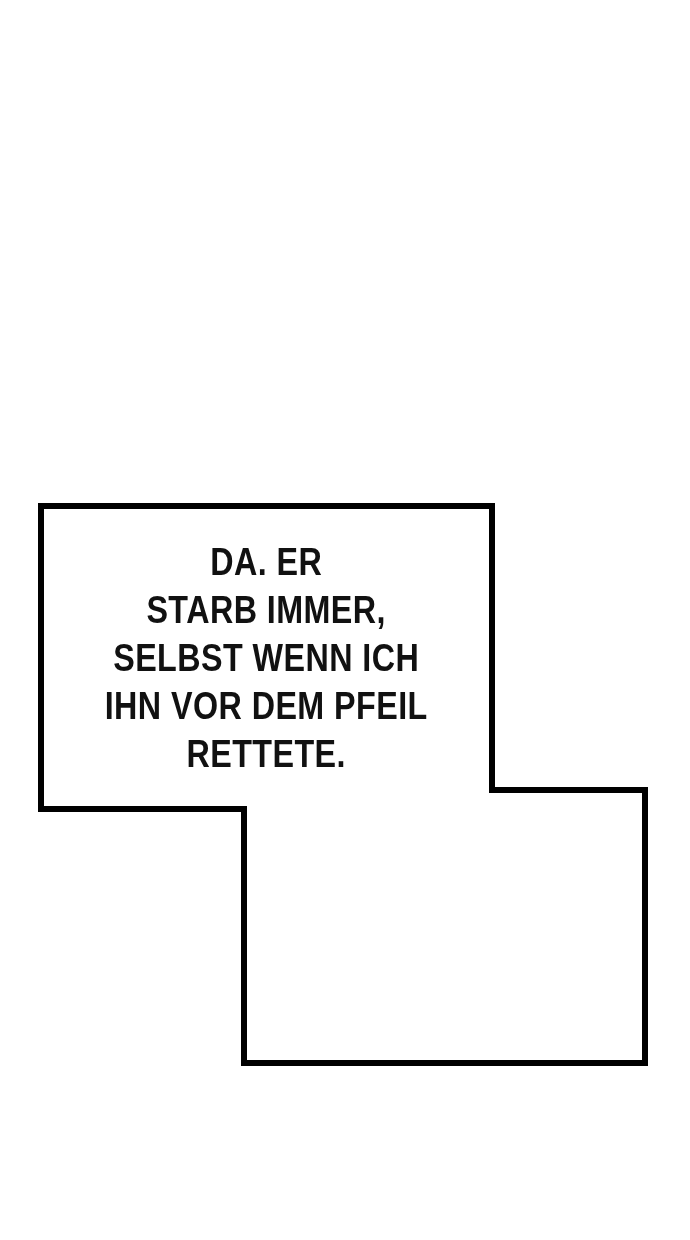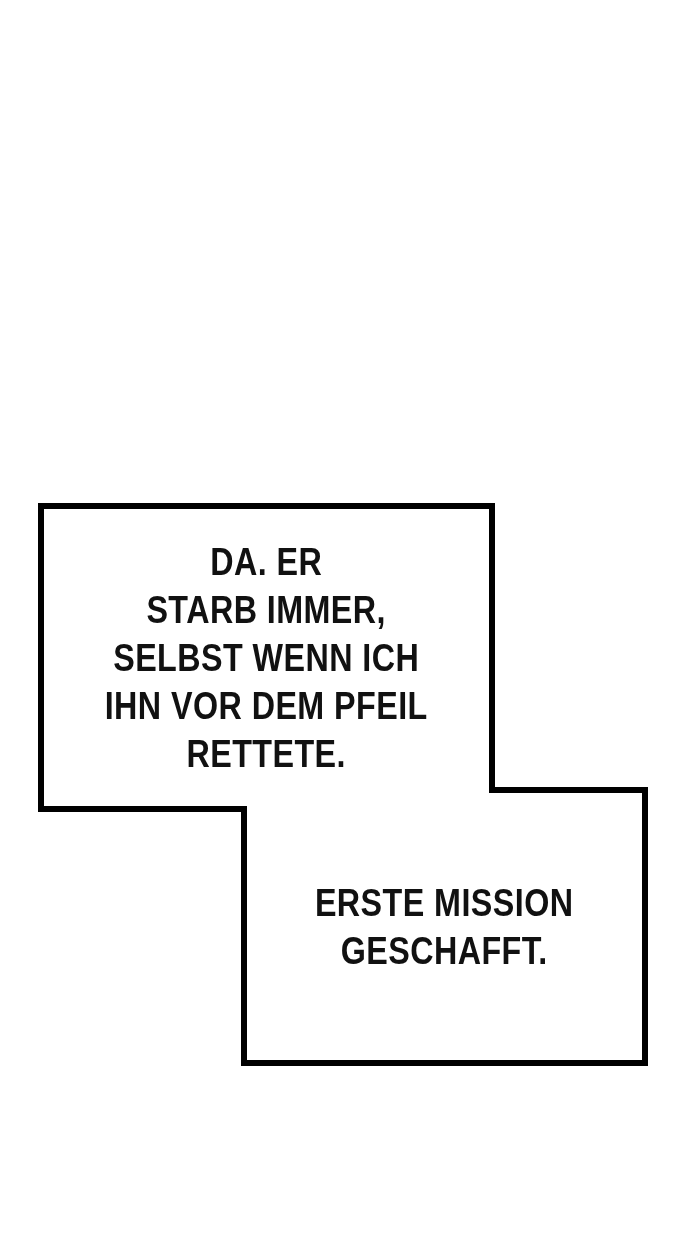--- a/index.html
+++ b/index.html
@@ -77,18 +77,14 @@
   </svg>
 
   <div class="speech-text speech-text-1">
     <div class="inner">DA. ER
 STARB IMMER,
 SELBST WENN ICH
 IHN VOR DEM PFEIL
 RETTETE.</div>
   </div>
 
-  <div class="speech-text speech-text-2">
-    <div class="inner">ERSTE MISSION
-GESCHAFFT.</div>
-  </div>
 
 </div>
 
 </body></html>

